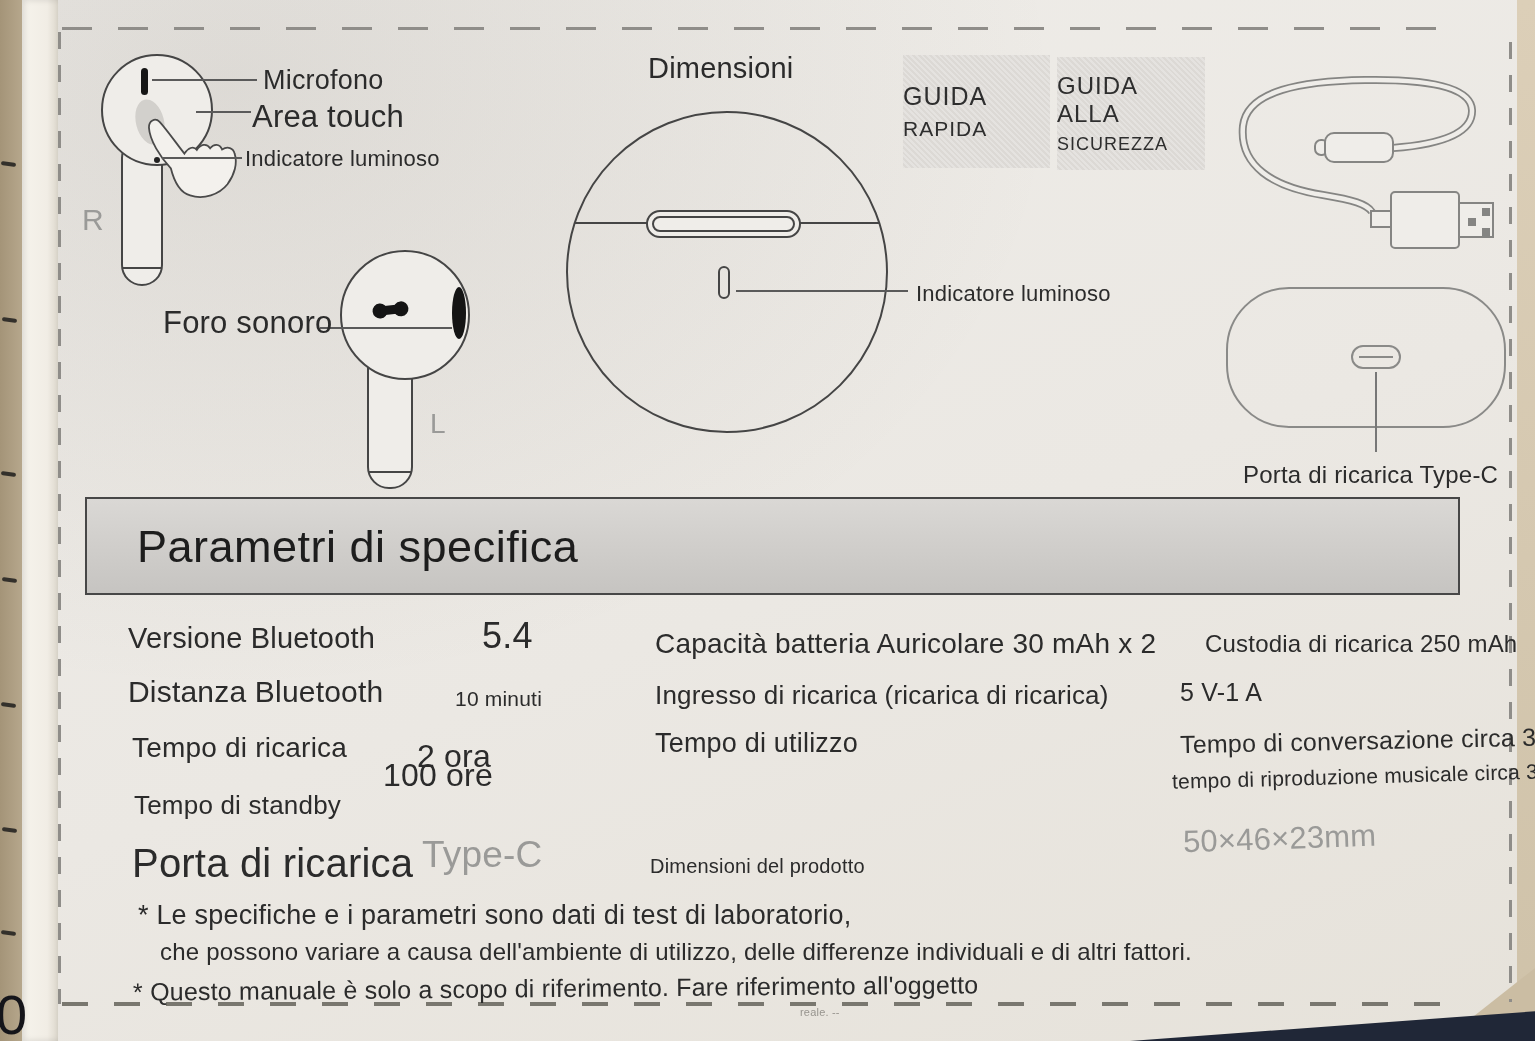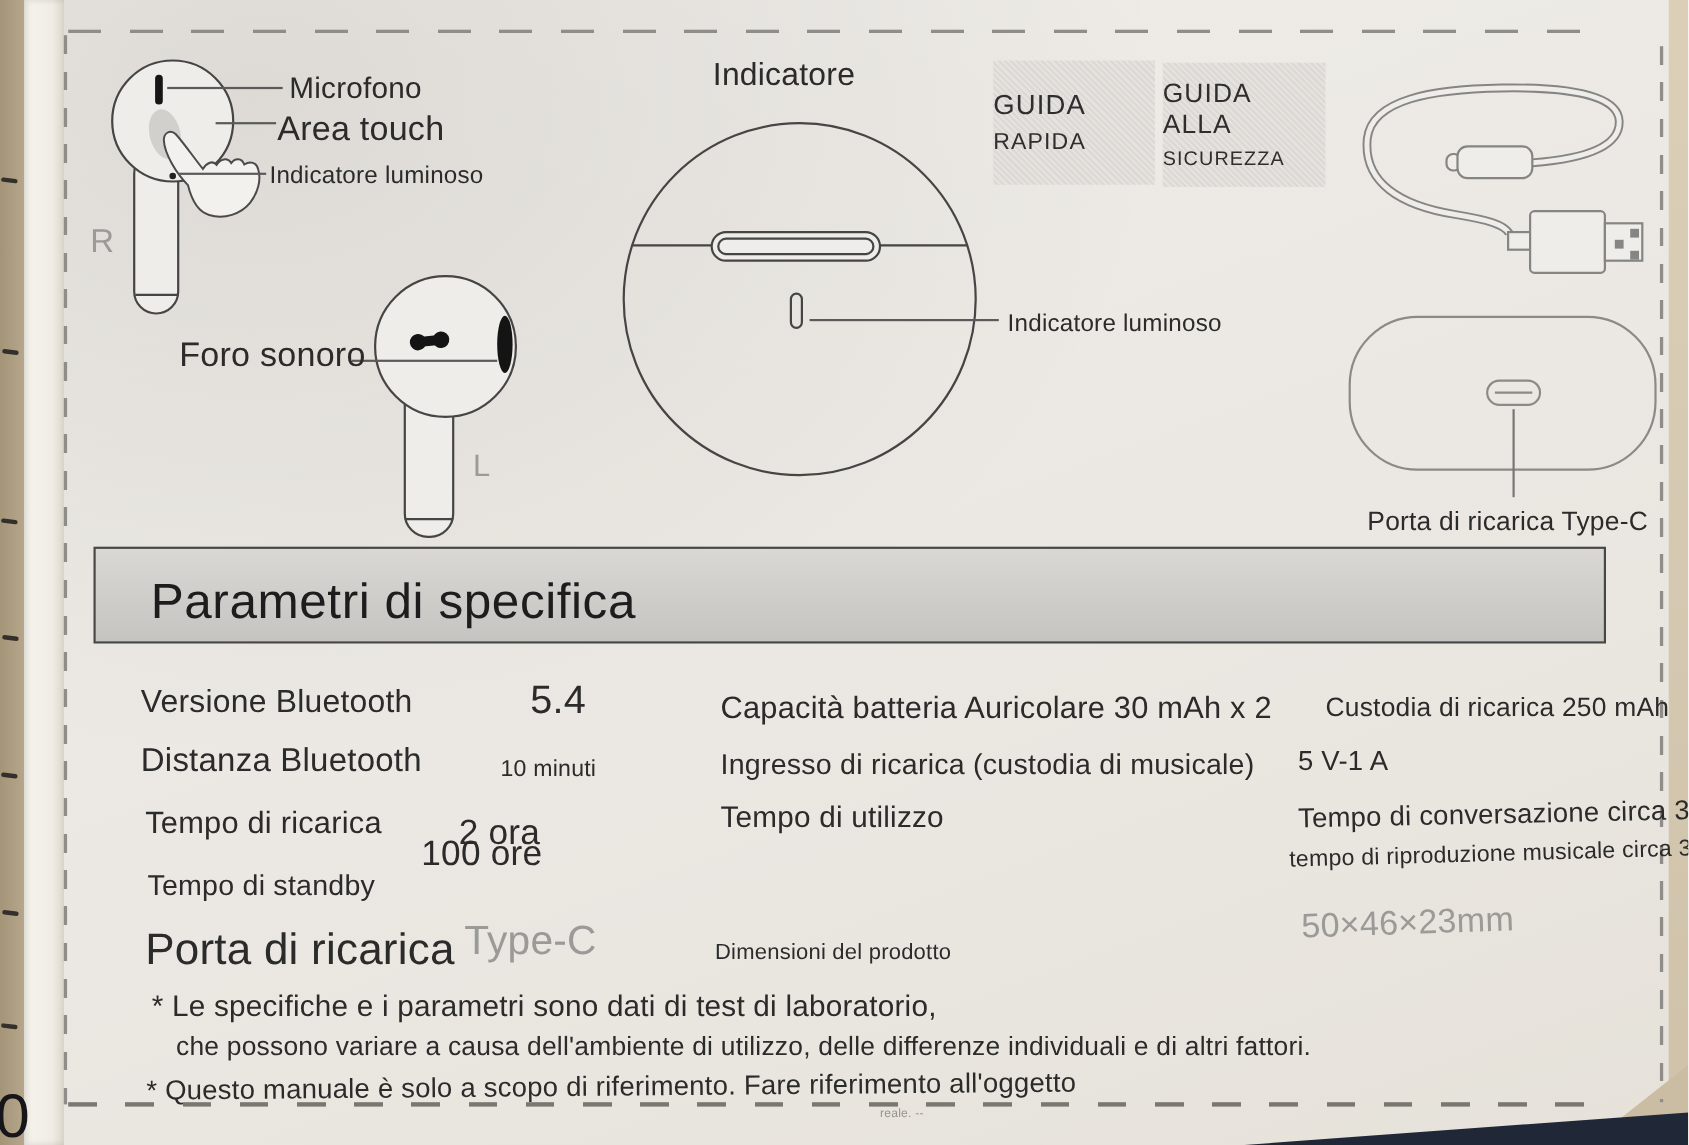--- a/index.html
+++ b/index.html
@@ -33,21 +33,21 @@
   .corner-digit{position:absolute;left:-4px;top:982px;font-size:56px;color:#15151a;}
   
   .booklet{position:absolute;background:
       repeating-linear-gradient(45deg,rgba(255,255,255,.25) 0 2px,transparent 2px 4px),
       #dcd9d5;
     display:flex;flex-direction:column;align-items:flex-start;justify-content:center;gap:6px;}
   .booklet .t1{font-size:25px;letter-spacing:1px;color:#2e2e2e;}
   .booklet .t2{font-size:21px;letter-spacing:1px;color:#2e2e2e;}
   .booklet .t2.small{font-size:18px;}
   
-  .spec-bar{position:absolute;left:85px;top:497px;width:1375px;height:88px;
+  .spec-bar{position:absolute;left:85px;top:497px;width:1375px;height:98px;
     background:linear-gradient(180deg,#dad8d5 0%,#ceccc9 60%,#c6c4c1 100%);
     border:2px solid #474747;box-sizing:border-box;}
   .spec-bar .title{position:absolute;left:50px;top:22px;font-size:45px;letter-spacing:.5px;color:#1d1d1d;}
   svg{position:absolute;overflow:visible;}
   .ink{stroke:#454545;stroke-width:2;fill:#efede9;}
   .ink-n{stroke:#454545;stroke-width:2;fill:none;}
   .soft{stroke:#8a8a88;stroke-width:2;fill:none;}
 </style>
 </head>
 <body>
@@ -101,21 +101,21 @@
     <g transform="rotate(-6 55 60)">
       <circle cx="45" cy="60" r="7.5" fill="#141414"></circle>
       <circle cx="66" cy="60" r="7.5" fill="#141414"></circle>
       <rect x="45" y="55.5" width="21" height="9" fill="#141414"></rect>
     </g>
   </svg>
   <div class="line" style="left:320px;top:327px;width:132px"></div>
   <div class="abs lbl" style="left:163px;top:305px;font-size:31px">Foro sonoro</div>
   <div class="abs lbl gray" style="left:430px;top:408px;font-size:28px">L</div>
 
-  <div class="abs lbl" style="left:648px;top:52px;font-size:29px">Indicatore</div>
+  <div class="abs lbl" style="left:648px;top:52px;font-size:29px">Dimensioni</div>
   <svg style="left:558px;top:108px" width="338" height="330" viewBox="0 0 338 330">
     <circle class="ink-n" cx="169" cy="164" r="160"></circle>
     <line class="ink-n" x1="17" y1="115" x2="321" y2="115"></line>
     <rect class="ink" x="89" y="103" width="153" height="26" rx="13"></rect>
     <rect class="ink-n" x="95" y="109" width="141" height="14" rx="7"></rect>
     <rect class="ink-n" x="161" y="159" width="10" height="31" rx="5"></rect>
   </svg>
   <div class="line" style="left:736px;top:290px;width:172px"></div>
   <div class="abs lbl" style="left:916px;top:281px;font-size:22px">Indicatore luminoso</div>
 
@@ -161,21 +161,21 @@
   <div class="abs lbl" style="left:455px;top:687px;font-size:21px">10 minuti</div>
   <div class="abs lbl" style="left:132px;top:732px;font-size:28px">Tempo di ricarica</div>
   <div class="abs lbl" style="left:417px;top:738px;font-size:32px">2 ora</div>
   <div class="abs lbl" style="left:134px;top:790px;font-size:26px">Tempo di standby</div>
   <div class="abs lbl" style="left:383px;top:757px;font-size:32px">100 ore</div>
   <div class="abs lbl" style="left:132px;top:841px;font-size:40px">Porta di ricarica</div>
   <div class="abs lbl gray" style="left:422px;top:834px;font-size:37px">Type-C</div>
 
   <div class="abs lbl" style="left:655px;top:628px;font-size:28px">Capacità batteria Auricolare 30 mAh x 2</div>
   <div class="abs lbl" style="left:1205px;top:630px;font-size:24px">Custodia di ricarica 250 mAh</div>
-  <div class="abs lbl" style="left:655px;top:680px;font-size:26px">Ingresso di ricarica (custodia di musicale)</div>
+  <div class="abs lbl" style="left:655px;top:680px;font-size:26px">Ingresso di ricarica (ricarica di ricarica)</div>
   <div class="abs lbl" style="left:1180px;top:678px;font-size:25px">5 V-1 A</div>
   <div class="abs lbl" style="left:655px;top:728px;font-size:27px">Tempo di utilizzo</div>
   <div class="abs lbl" style="left:1180px;top:726px;font-size:25px;transform:rotate(-1.2deg)">Tempo di conversazione circa 3 ore,</div>
   <div class="abs lbl" style="left:1172px;top:764px;font-size:21px;transform:rotate(-1.6deg)">tempo di riproduzione musicale circa 3,5 ore</div>
   <div class="abs lbl" style="left:650px;top:855px;font-size:20px">Dimensioni del prodotto</div>
   <div class="abs lbl gray" style="left:1183px;top:821px;font-size:31px;transform:rotate(-2deg)">50×46×23mm</div>
 
   <div class="abs lbl" style="left:138px;top:900px;font-size:27px">* Le specifiche e i parametri sono dati di test di laboratorio,</div>
   <div class="abs lbl" style="left:160px;top:938px;font-size:24px">che possono variare a causa dell'ambiente di utilizzo, delle differenze individuali e di altri fattori.</div>
   <div class="abs lbl" style="left:133px;top:974px;font-size:25px;transform:rotate(-0.5deg)">* Questo manuale è solo a scopo di riferimento. Fare riferimento all'oggetto</div>

